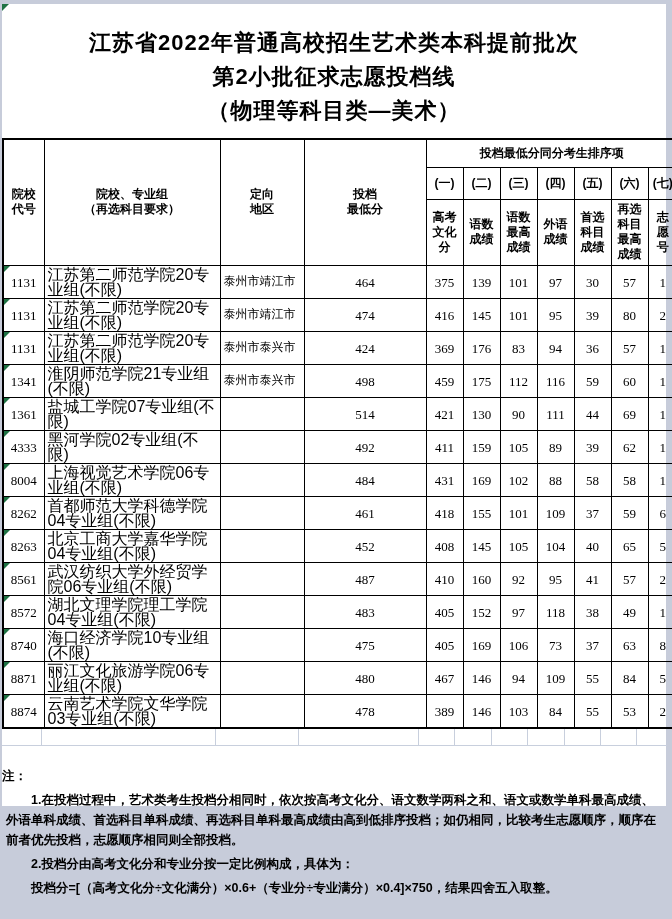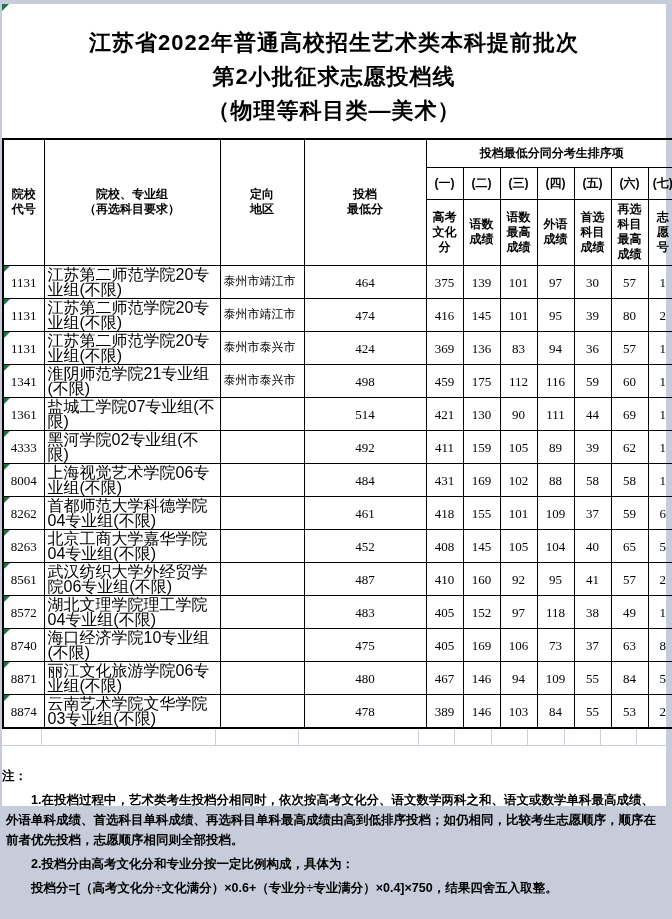--- a/index.html
+++ b/index.html
@@ -183,21 +183,21 @@
       <td class="c-sort"><span class="num">80</span></td>
       <td class="c-sort"><span class="num">2</span></td>
     </tr>
 
     <tr>
       <td class="c-code"><span class="cell-flag"></span><span class="num">1131</span></td>
       <td class="c-name"><span>江苏第二师范学院20专业组(不限)</span></td>
       <td class="c-region"><span>泰州市泰兴市</span></td>
       <td class="c-score"><span class="num">424</span></td>
       <td class="c-sort"><span class="num">369</span></td>
-      <td class="c-sort"><span class="num">136</span></td>
+      <td class="c-sort"><span class="num">176</span></td>
       <td class="c-sort"><span class="num">83</span></td>
       <td class="c-sort"><span class="num">94</span></td>
       <td class="c-sort"><span class="num">36</span></td>
       <td class="c-sort"><span class="num">57</span></td>
       <td class="c-sort"><span class="num">1</span></td>
     </tr>
 
     <tr>
       <td class="c-code"><span class="cell-flag"></span><span class="num">1341</span></td>
       <td class="c-name"><span>淮阴师范学院21专业组(不限)</span></td>

